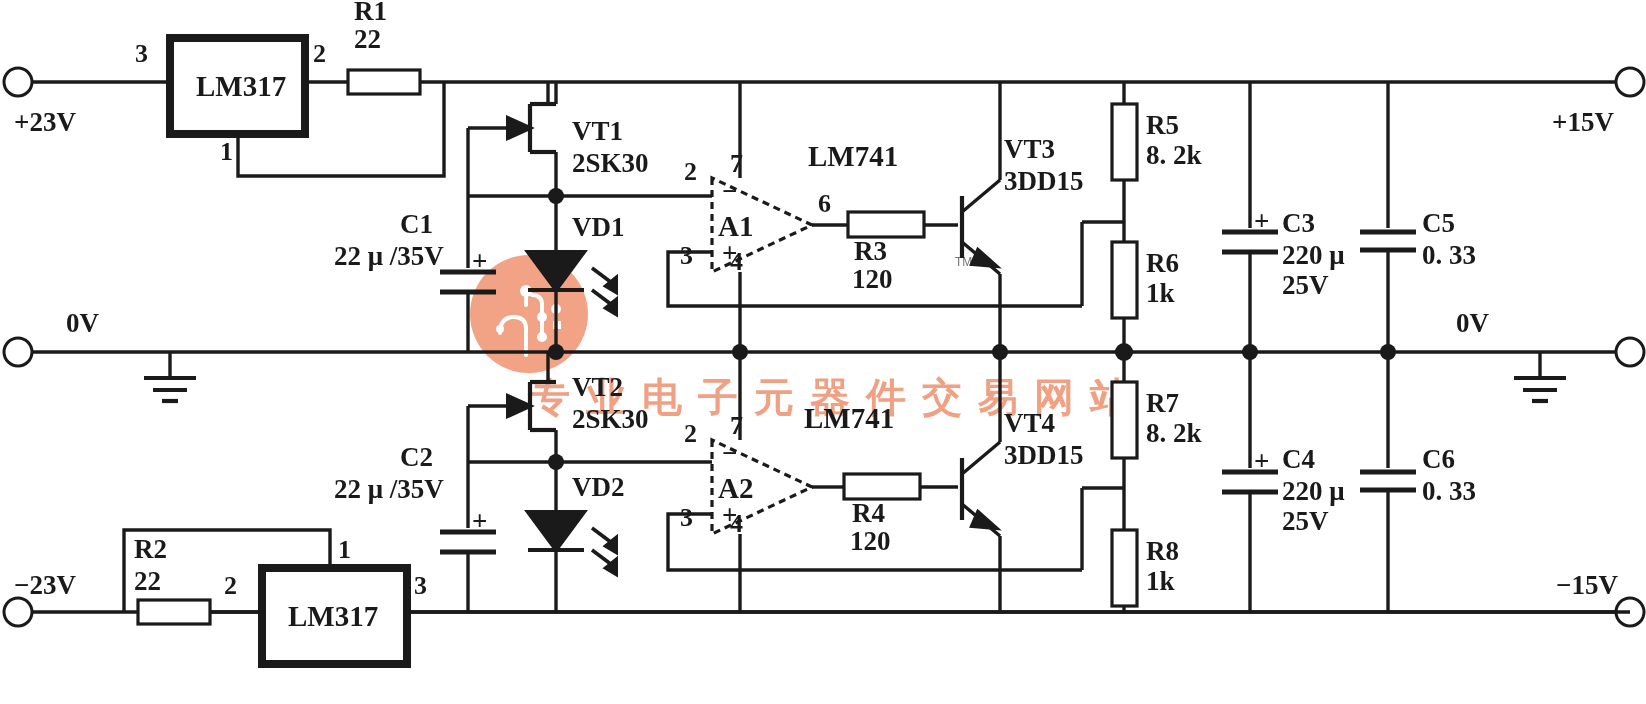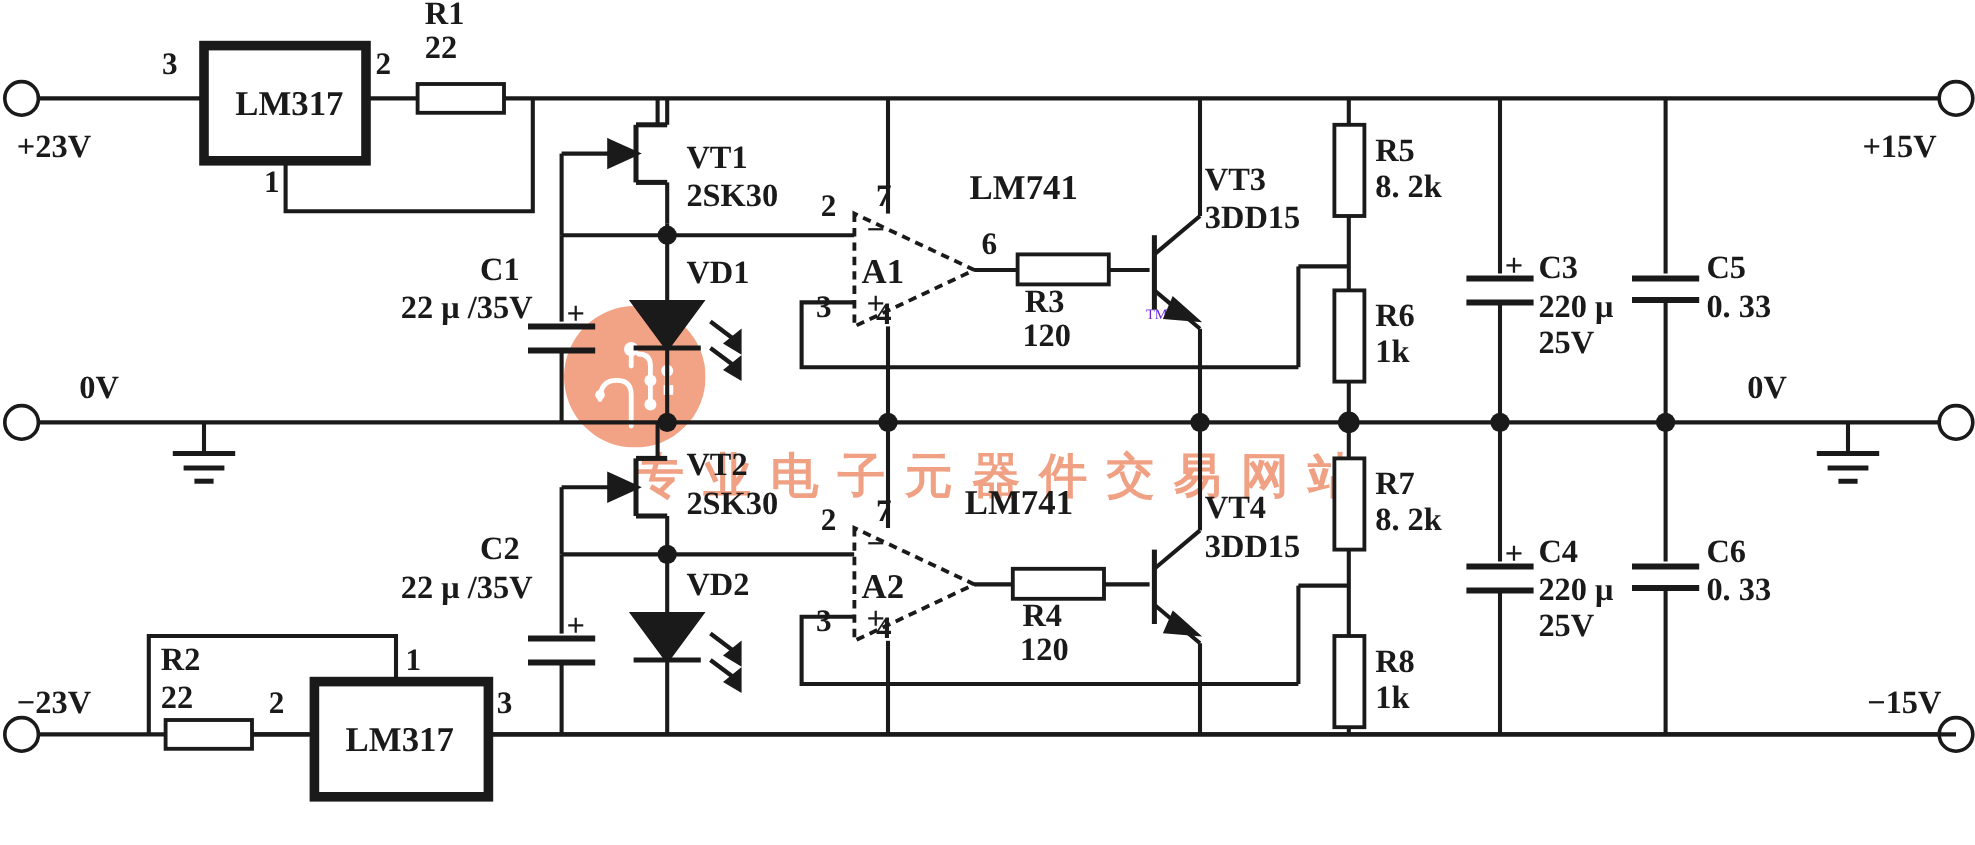--- a/index.html
+++ b/index.html
@@ -7,21 +7,21 @@
   #root{position:relative;width:1646px;height:704px;background:#fff;overflow:hidden;}
   #schematic{position:absolute;left:0;top:0;width:1646px;height:704px;}
   .wm{position:absolute;pointer-events:none;}
   #wm-logo{left:470px;top:255px;width:118px;height:118px;}
   #wm-row1{left:586px;top:252px;font-family:"DejaVu Sans",sans-serif;font-weight:bold;
            font-size:68px;color:#f0a184;letter-spacing:8px;line-height:1;white-space:nowrap;}
   #wm-url{left:840px;top:322px;font-family:"DejaVu Sans",sans-serif;font-weight:bold;
           font-size:29px;color:#ef9d80;letter-spacing:3px;white-space:nowrap;}
   #wm-row2{left:530px;top:377px;font-family:"DejaVu Sans",sans-serif;font-weight:bold;
            font-size:40px;color:#f0a184;letter-spacing:16px;line-height:1;white-space:nowrap;}
-  #wm-tm{left:955px;top:255px;font-family:Liberation Serif, serif;font-size:12px;color:#6d28d9;}
+  #wm-tm{left:955px;top:255px;font-family:Liberation Sans, sans-serif;font-size:12px;color:#737373;}
 </style>
 </head>
 <body>
 
 <div id="root">
 
   <svg class="wm" id="wm-logo" viewBox="0 0 118 118">
     <circle cx="59" cy="59" r="59" fill="#f3a385"></circle>
     <g stroke="#ffffff" stroke-width="4" fill="none" stroke-linecap="round">
       <path d="M30 78 q0 -16 14 -16 q12 0 12 12 l0 26"></path>

